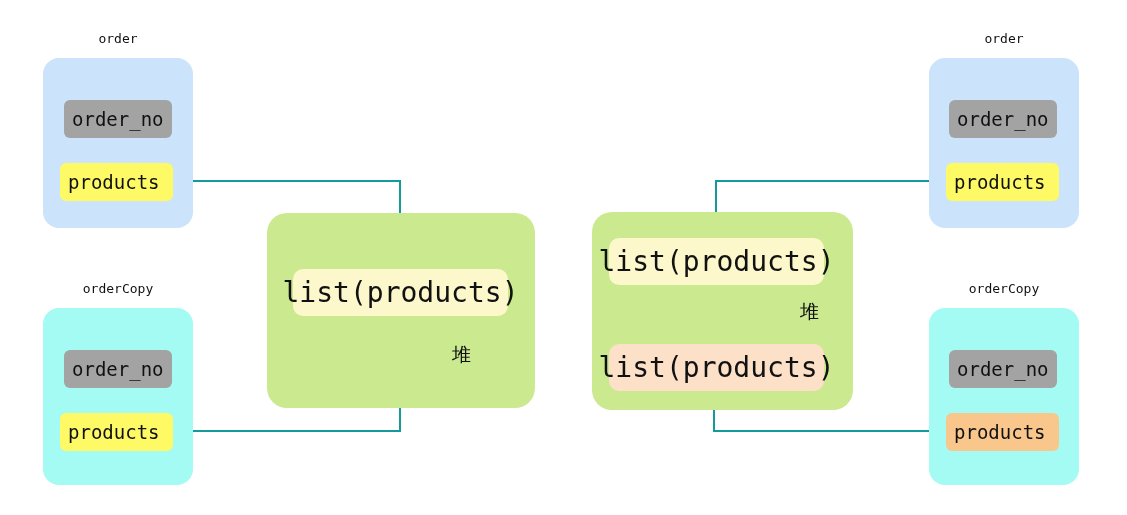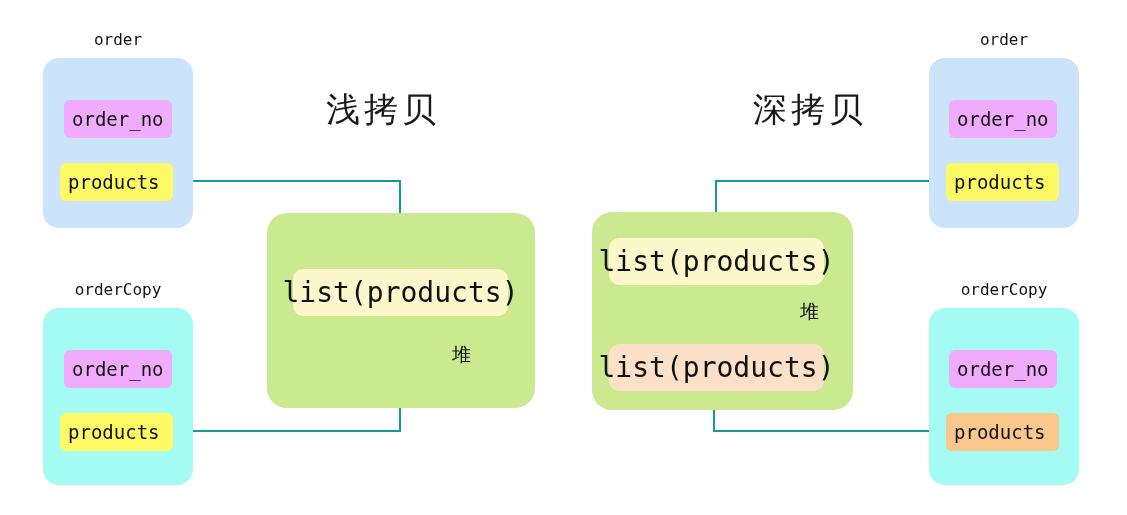--- a/index.html
+++ b/index.html
@@ -27,21 +27,21 @@
     color: #1a1a1a;
     letter-spacing: 4px;
     white-space: nowrap;
     text-align: center;
     line-height: 1;
   }
 
   
   .box-caption {
     font-family: "DejaVu Sans Mono", "Liberation Mono", monospace;
-    font-size: 16px;
+    font-size: 13px;
     color: #111111;
     text-align: center;
     white-space: nowrap;
     line-height: 1;
   }
 
   
   .objbox {
     border-radius: 16px;
   }
@@ -66,21 +66,21 @@
     border-radius: 6px;
     display: flex;
     align-items: center;
     box-sizing: border-box;
     font-family: "DejaVu Sans Mono", "Liberation Mono", monospace;
     font-size: 19px;
     color: #111111;
     white-space: nowrap;
     letter-spacing: 0px;
   }
-  .chip.pink   { background: #f0abfc; }
+  .chip.pink   { background: #a3a3a3; }
   .chip.yellow { background: #fdfa66; }
   .chip.orange { background: #f9c68c; }
   .chip-left   { padding-left: 8px; }
 
   .heapchip {
     border-radius: 10px;
     display: flex;
     align-items: center;
     justify-content: center;
     box-sizing: border-box;
@@ -120,37 +120,35 @@
     <path class="wire" d="M 173 431 L 400 431 L 400 326"></path>
     <polygon class="wirehead" points="400,314 393,331 400,327 407,331"></polygon>
 
     <path class="wire" d="M 946 181 L 716 181 L 716 228"></path>
     <polygon class="wirehead" points="716,240 709,223 716,227 723,223"></polygon>
 
     <path class="wire" d="M 946 431 L 714 431 L 714 402"></path>
     <polygon class="wirehead" points="714,390 707,407 714,403 721,407"></polygon>
   </svg>
 
-  <div class="abs section-title" style="left:283px; top:92px; width:200px;">浅拷贝</div>
 
   <div class="abs box-caption" style="left:43px; top:32px; width:150px;">order</div>
   <div class="abs objbox blue" style="left:43px; top:58px; width:150px; height:170px;"></div>
   <div class="abs chip pink chip-left" style="left:64px; top:100px; width:108px; height:38px;">order_no</div>
   <div class="abs chip yellow chip-left" style="left:60px; top:163px; width:113px; height:38px;">products</div>
 
   <div class="abs box-caption" style="left:38px; top:282px; width:160px;">orderCopy</div>
   <div class="abs objbox cyan" style="left:43px; top:308px; width:150px; height:177px;"></div>
   <div class="abs chip pink chip-left" style="left:64px; top:350px; width:108px; height:38px;">order_no</div>
   <div class="abs chip yellow chip-left" style="left:60px; top:413px; width:113px; height:38px;">products</div>
 
   <div class="abs heapbox" style="left:267px; top:213px; width:268px; height:195px;"></div>
   <div class="abs heapchip ivory" style="left:293px; top:269px; width:215px; height:47px;">list(products)</div>
   <div class="abs heap-label" style="left:452px; top:345px;">堆</div>
 
-  <div class="abs section-title" style="left:710px; top:92px; width:200px;">深拷贝</div>
 
   <div class="abs box-caption" style="left:929px; top:32px; width:150px;">order</div>
   <div class="abs objbox blue" style="left:929px; top:58px; width:150px; height:170px;"></div>
   <div class="abs chip pink chip-left" style="left:949px; top:100px; width:108px; height:38px;">order_no</div>
   <div class="abs chip yellow chip-left" style="left:946px; top:163px; width:113px; height:38px;">products</div>
 
   <div class="abs box-caption" style="left:924px; top:282px; width:160px;">orderCopy</div>
   <div class="abs objbox cyan" style="left:929px; top:308px; width:150px; height:177px;"></div>
   <div class="abs chip pink chip-left" style="left:949px; top:350px; width:108px; height:38px;">order_no</div>
   <div class="abs chip orange chip-left" style="left:946px; top:413px; width:113px; height:38px;">products</div>

